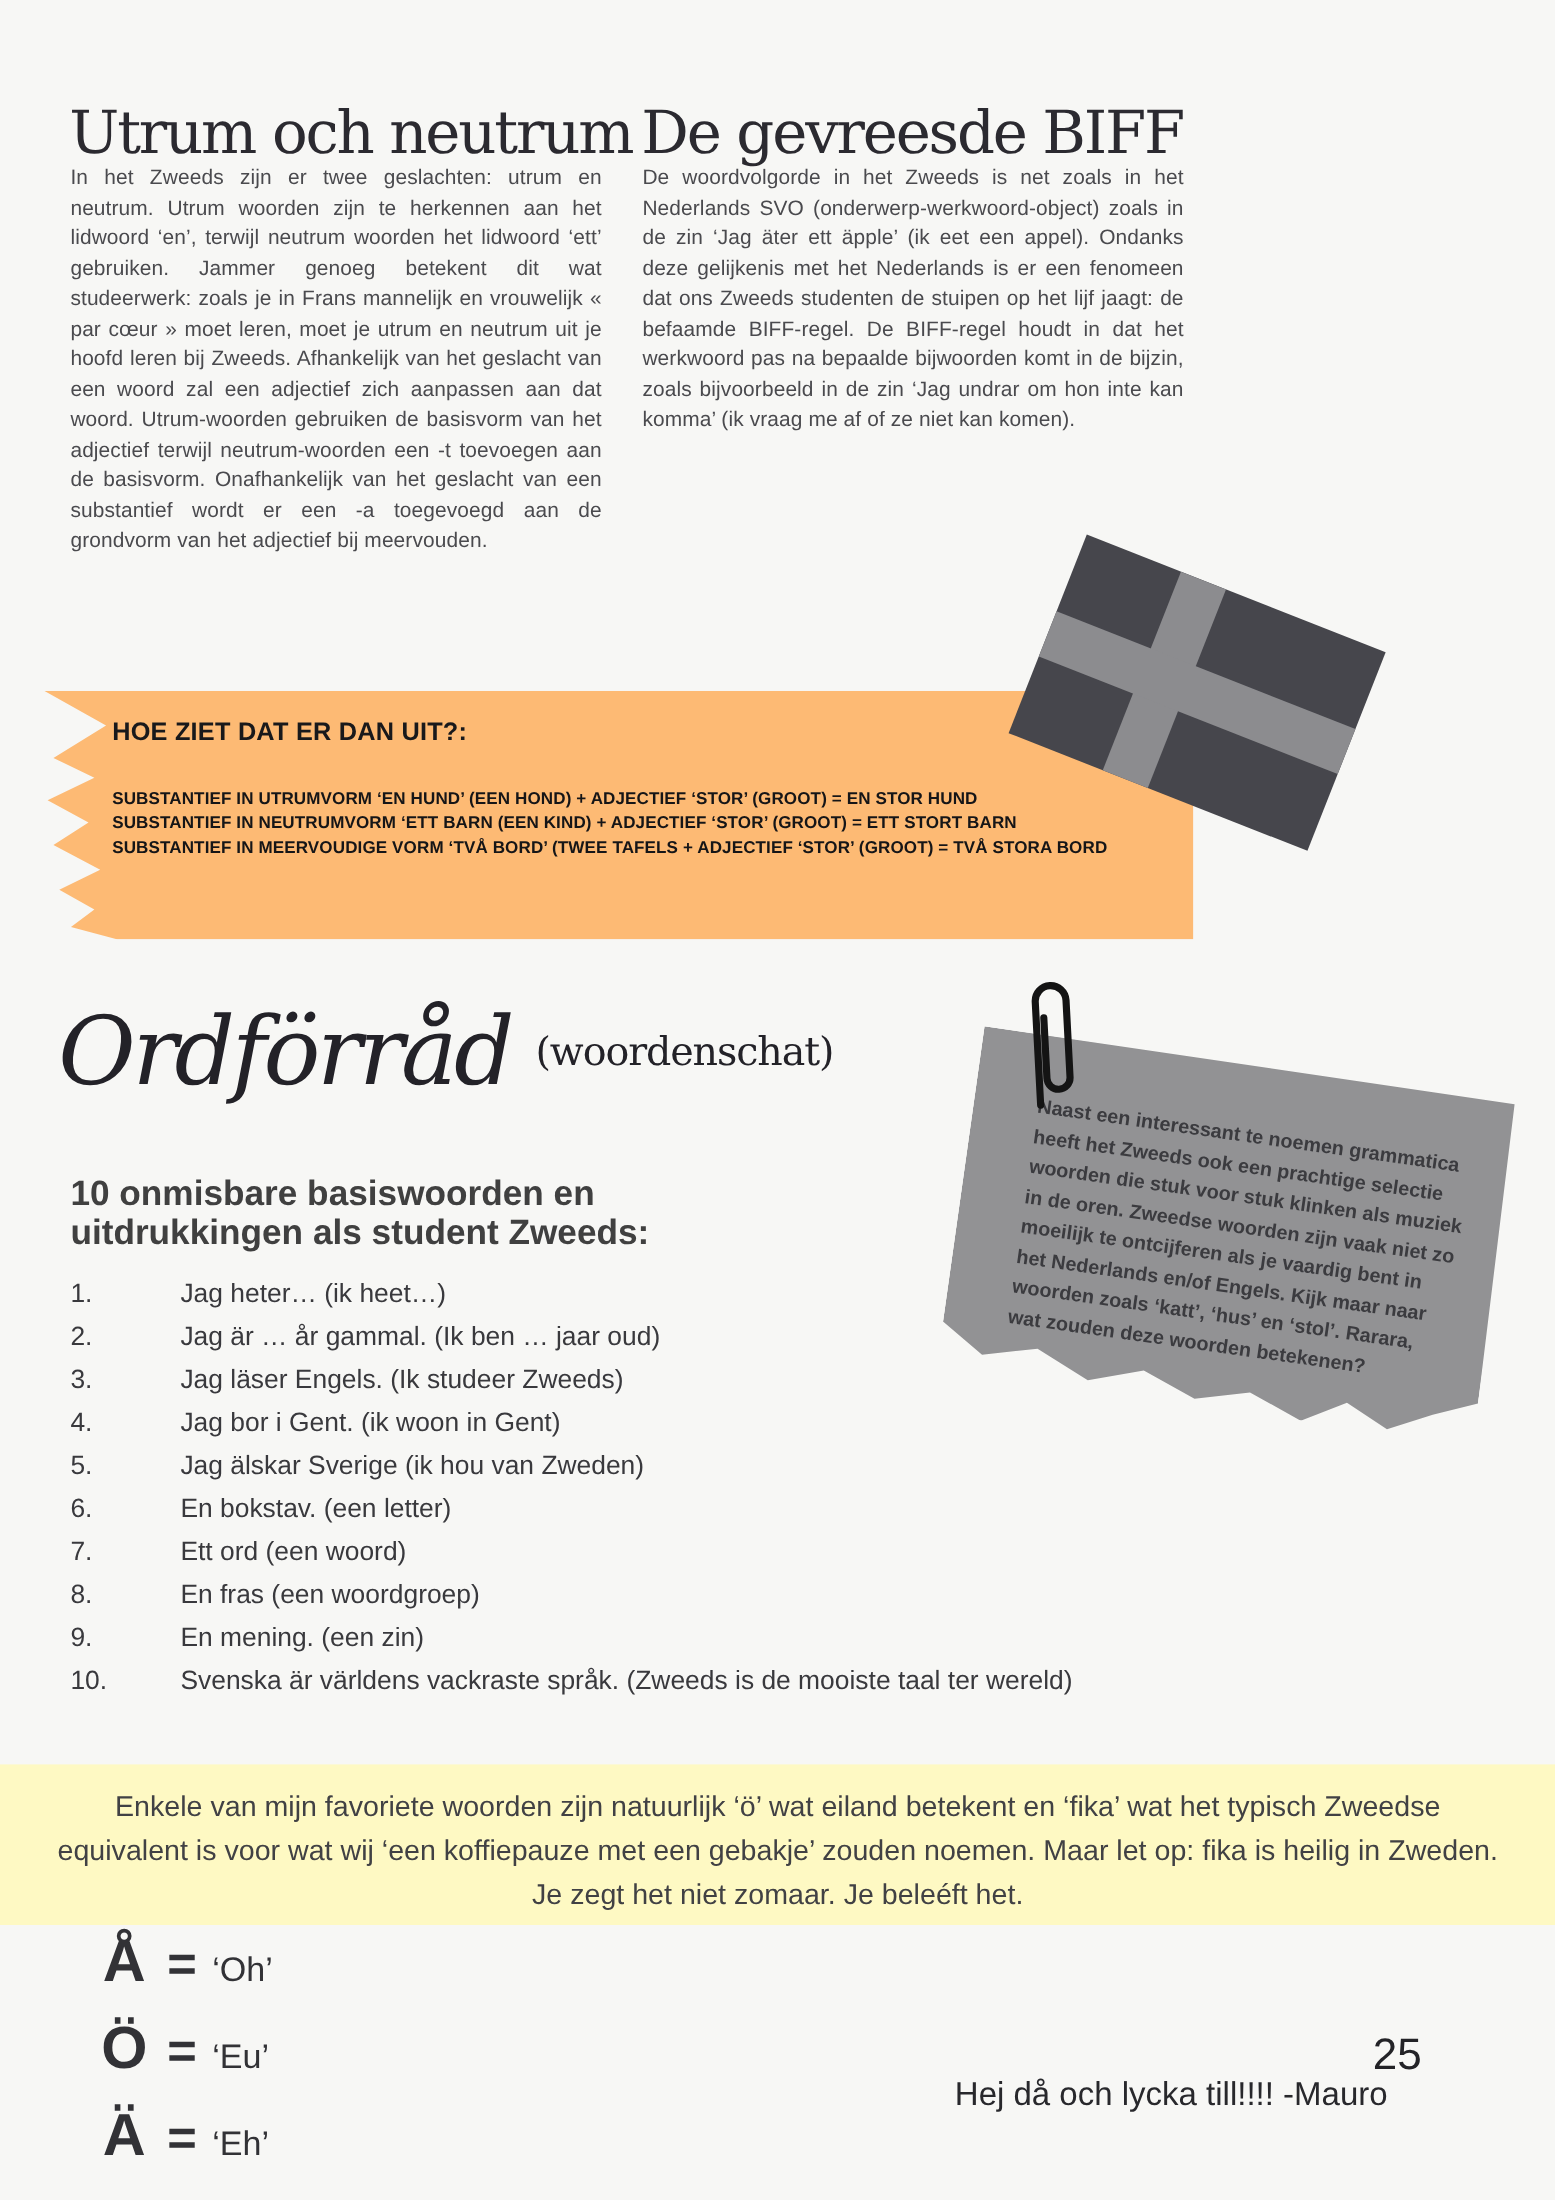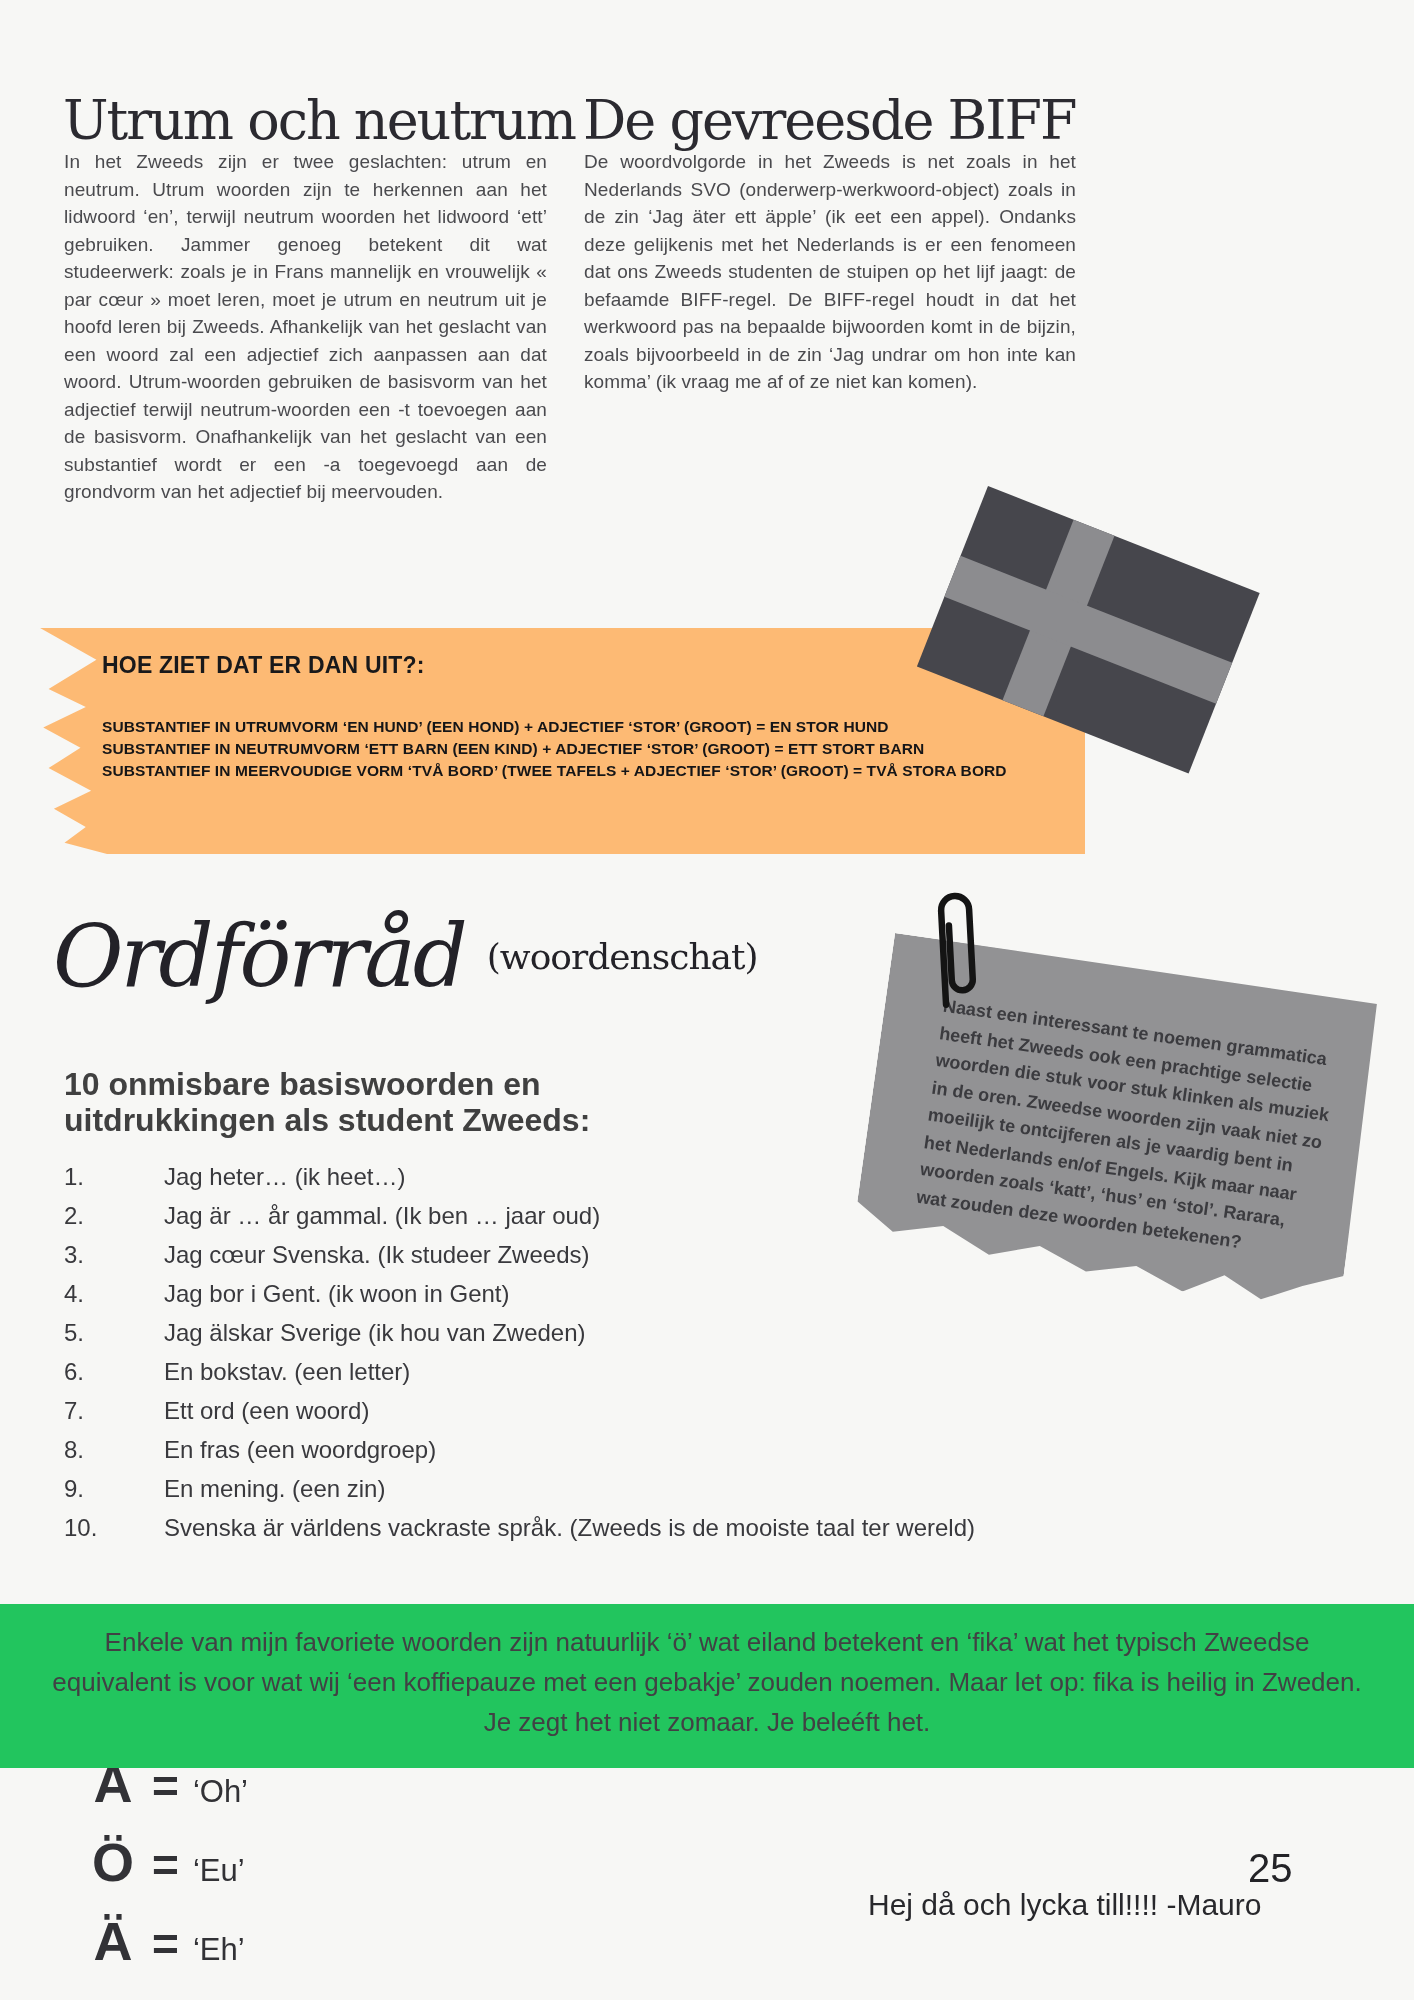--- a/index.html
+++ b/index.html
@@ -72,21 +72,21 @@
       68% 100%, 58% 94%, 48% 98%, 38% 92%, 28% 97%, 18% 90%, 8% 94%, 0% 86%);
   }
   .note-text {
     padding:52px 34px 0 58px; font-size:18px; font-weight:bold;
     line-height:27.5px; color:#3b3b3f;
   }
   .clip-svg { left:926px; top:880px; z-index:4; transform:rotate(-3deg); }
 
   
   .fika {
-    left:0; top:1604px; width:1414px; height:164px; background:#22c55e; z-index:1;
+    left:0; top:1604px; width:1414px; height:146px; background:#fef9c3; z-index:1;
   }
   .fika-text {
     margin:0 auto; padding-top:18px; max-width:1330px; text-align:center;
     font-size:26px; line-height:40px; color:#414144;
   }
 
   
   .pron { left:82px; top:1752px; }
   .pron-row { display:flex; align-items:baseline; height:79px; }
   .pron-letter { font-size:54px; font-weight:bold; color:#323236; width:62px; text-align:center; }
@@ -140,21 +140,21 @@
         <span class="txt">Jag heter… (ik heet…)</span>
       </li>
 
       <li class="vocab-item">
         <span class="num">2.</span>
         <span class="txt">Jag är … år gammal. (Ik ben … jaar oud)</span>
       </li>
 
       <li class="vocab-item">
         <span class="num">3.</span>
-        <span class="txt">Jag cœur Svenska. (Ik studeer Zweeds)</span>
+        <span class="txt">Jag läser Engels. (Ik studeer Zweeds)</span>
       </li>
 
       <li class="vocab-item">
         <span class="num">4.</span>
         <span class="txt">Jag bor i Gent. (ik woon in Gent)</span>
       </li>
 
       <li class="vocab-item">
         <span class="num">5.</span>
         <span class="txt">Jag älskar Sverige  (ik hou van Zweden)</span>

